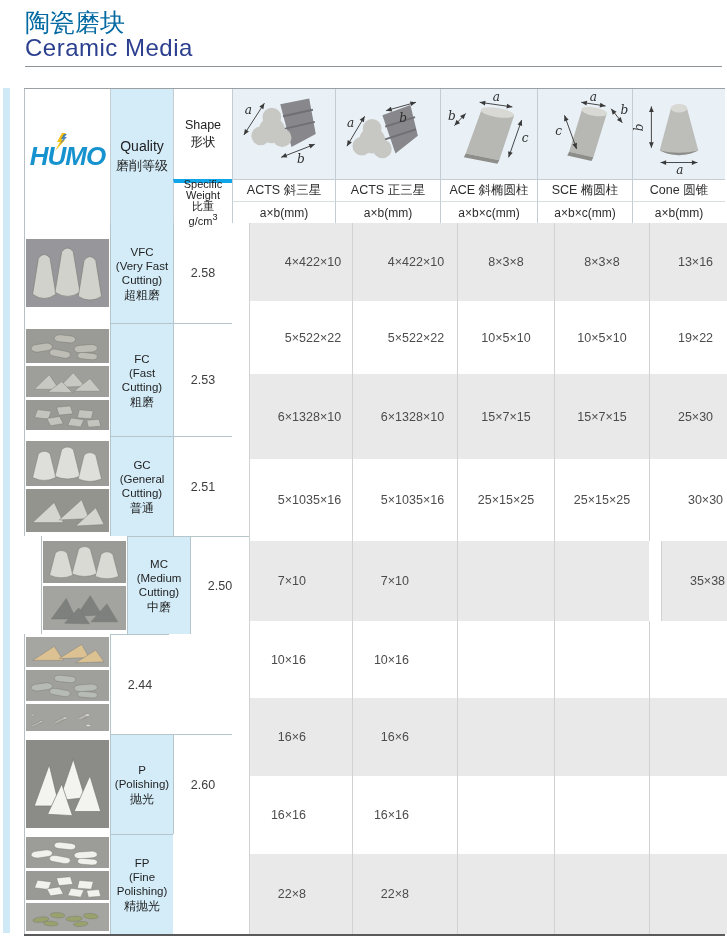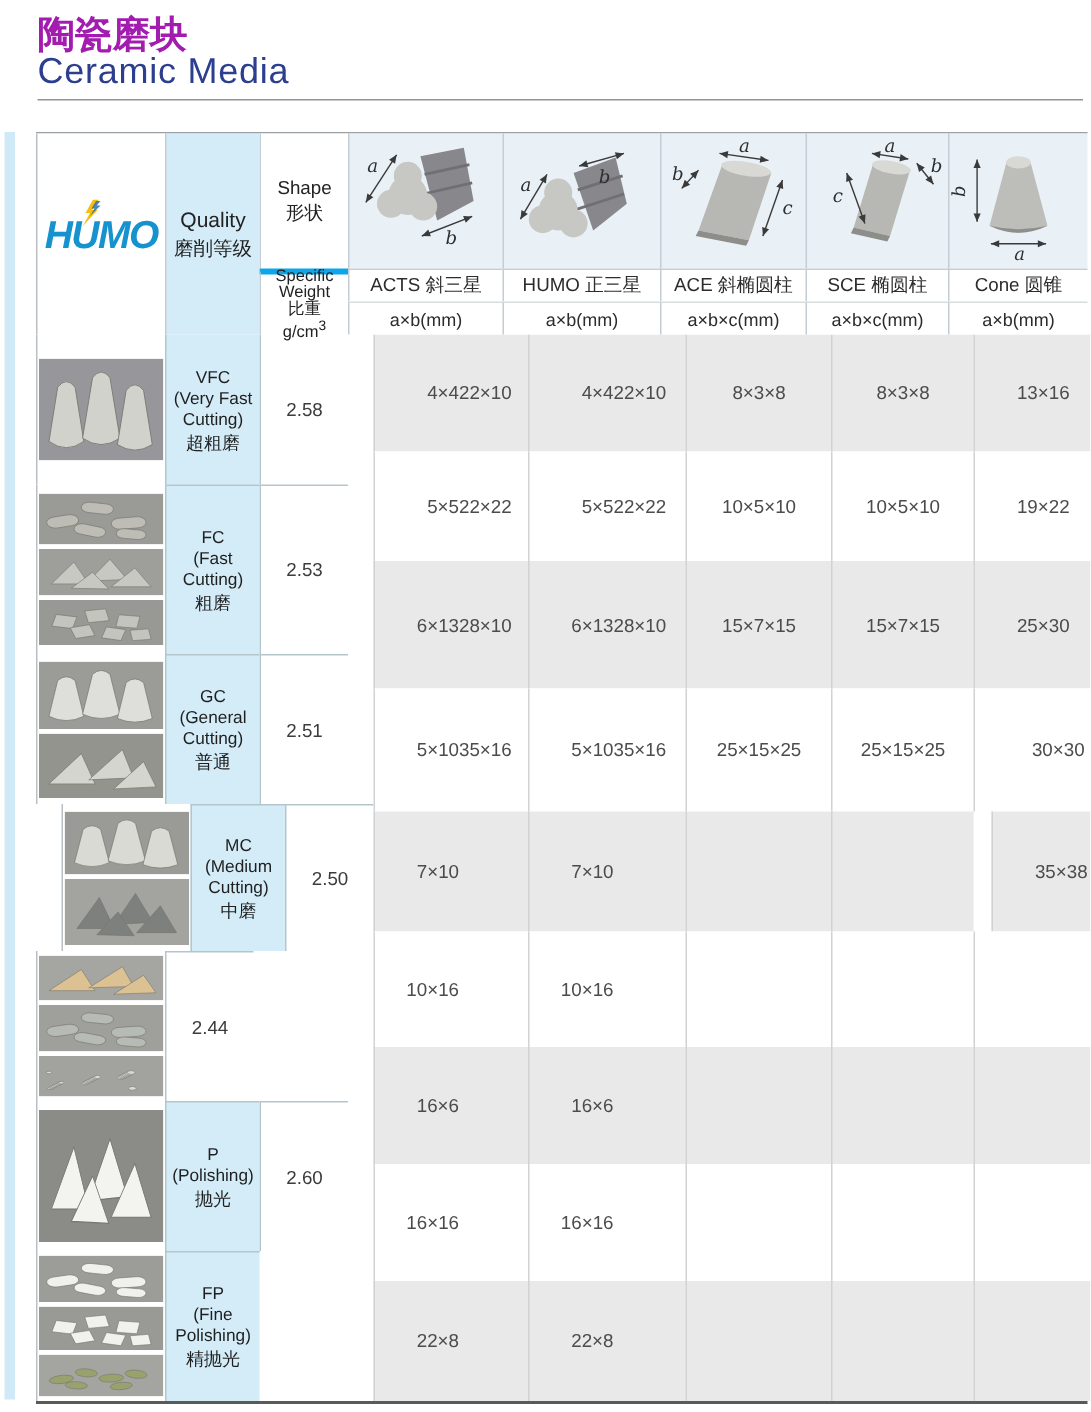--- a/index.html
+++ b/index.html
@@ -1,18 +1,18 @@
 <!DOCTYPE html>
 <html><head>
 <meta charset="utf-8">
 <style>
   html,body{margin:0;padding:0;background:#fff;}
   .page{position:relative;width:727px;height:941px;background:#fff;overflow:hidden;
         font-family:"Liberation Sans",sans-serif;color:#333;}
-  .title-zh{position:absolute;left:25px;top:6px;font-size:25px;font-weight:700;color:#a21caf;}
+  .title-zh{position:absolute;left:25px;top:6px;font-size:25px;font-weight:400;color:#0369a1;}
   .title-en{position:absolute;left:25px;top:34px;font-size:24px;font-weight:400;color:#2c3f8f;letter-spacing:.5px;}
   .title-rule{position:absolute;left:25px;top:66px;width:697px;height:1px;background:#8f9498;}
   .left-strip{position:absolute;left:3px;top:88px;width:7px;height:845px;background:#cfe9f6;}
   .tablewrap{position:absolute;left:24px;top:88px;width:701px;height:845px;
              border-top:1px solid #9aa0a4;border-bottom:2px solid #5a5a5a;box-sizing:content-box;}
   
   .hdr{position:relative;width:701px;height:134px;}
   .hcell{position:absolute;box-sizing:border-box;border-left:1px solid #c3cdd3;}
   .logo-cell{left:0;top:0;width:86px;height:134px;background:#fff;border-left:1px solid #b9bfc3;
              display:flex;align-items:center;justify-content:center;}
@@ -143,21 +143,21 @@
             <g stroke="#3a3a3a" stroke-width="1">
               <line x1="48" y1="20" x2="80" y2="11"></line>
             </g>
             <g fill="#3a3a3a">
               <polygon points="80,11 73.5,10.1 74.9,15.1"></polygon>
               <polygon points="48,20 54.5,20.9 53.1,15.9"></polygon>
             </g>
             <text x="62" y="32" font-size="13" font-style="italic" font-family="DejaVu Serif,serif" fill="#2e2e2e">b</text>
           </svg>
         </div>
-        <div class="hcell ncell" style="left: 311px; width: 105px;">HUMO 正三星</div>
+        <div class="hcell ncell" style="left: 311px; width: 105px;">ACTS 正三星</div>
         <div class="hcell dcell" style="left: 311px; width: 105px;">a×b(mm)</div>
         <div class="hcell icol" style="left: 416px; width: 97px;">
           <svg width="96" height="84" viewBox="0 0 100 90">
             <path d="M25 66 L42 19 L77 25 L61 73 Z" fill="#b7b7b3"></path>
             <path d="M25 66 L61 73 L59 77 L23 70 Z" fill="#8d8d89"></path>
             <ellipse cx="59" cy="22" rx="18" ry="5" transform="rotate(9 59 22)" fill="#d8d8d4"></ellipse>
             <g stroke="#3a3a3a" stroke-width="1">
               <line x1="40" y1="11" x2="75" y2="16"></line>
             </g>
             <g fill="#3a3a3a">

